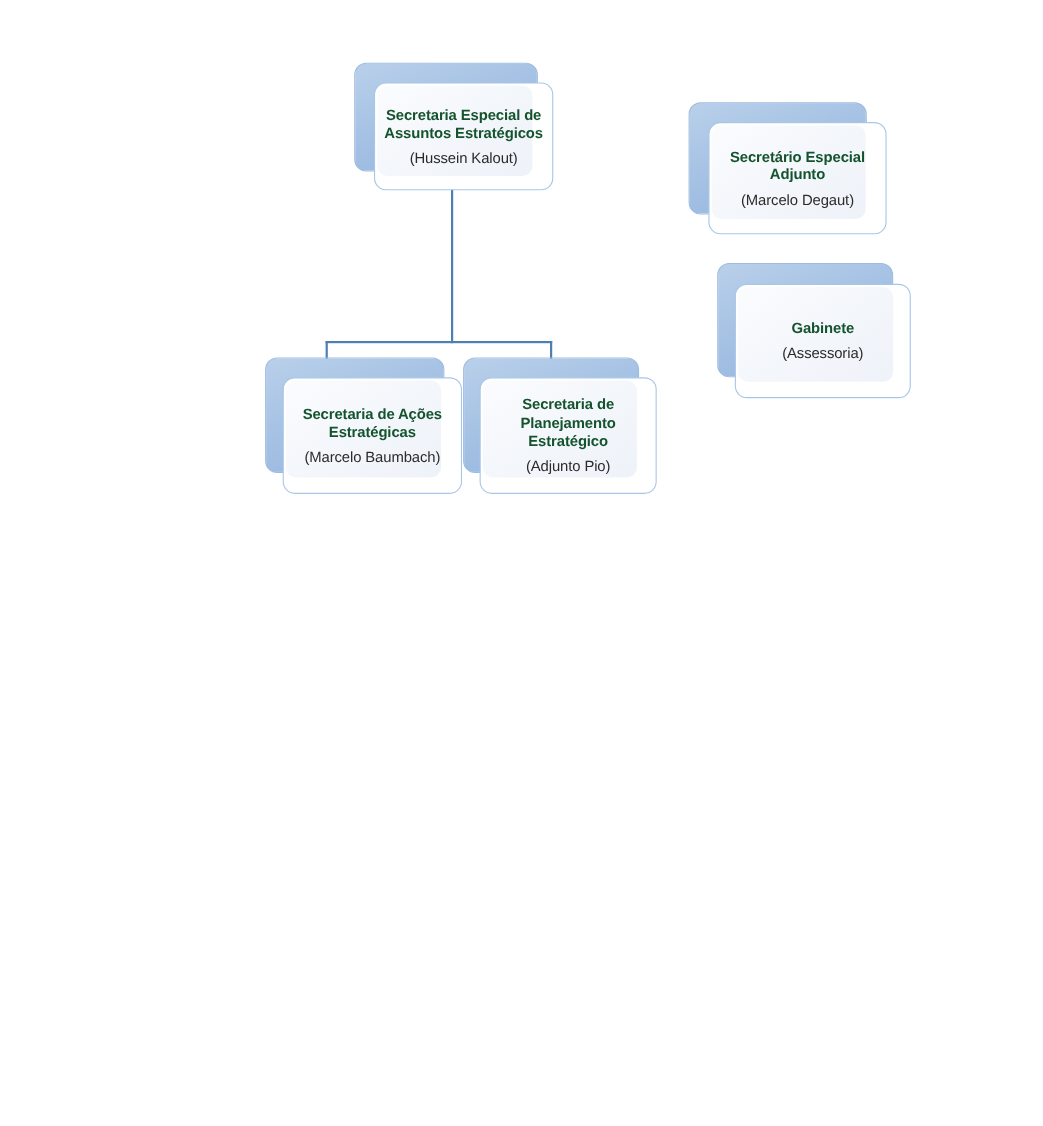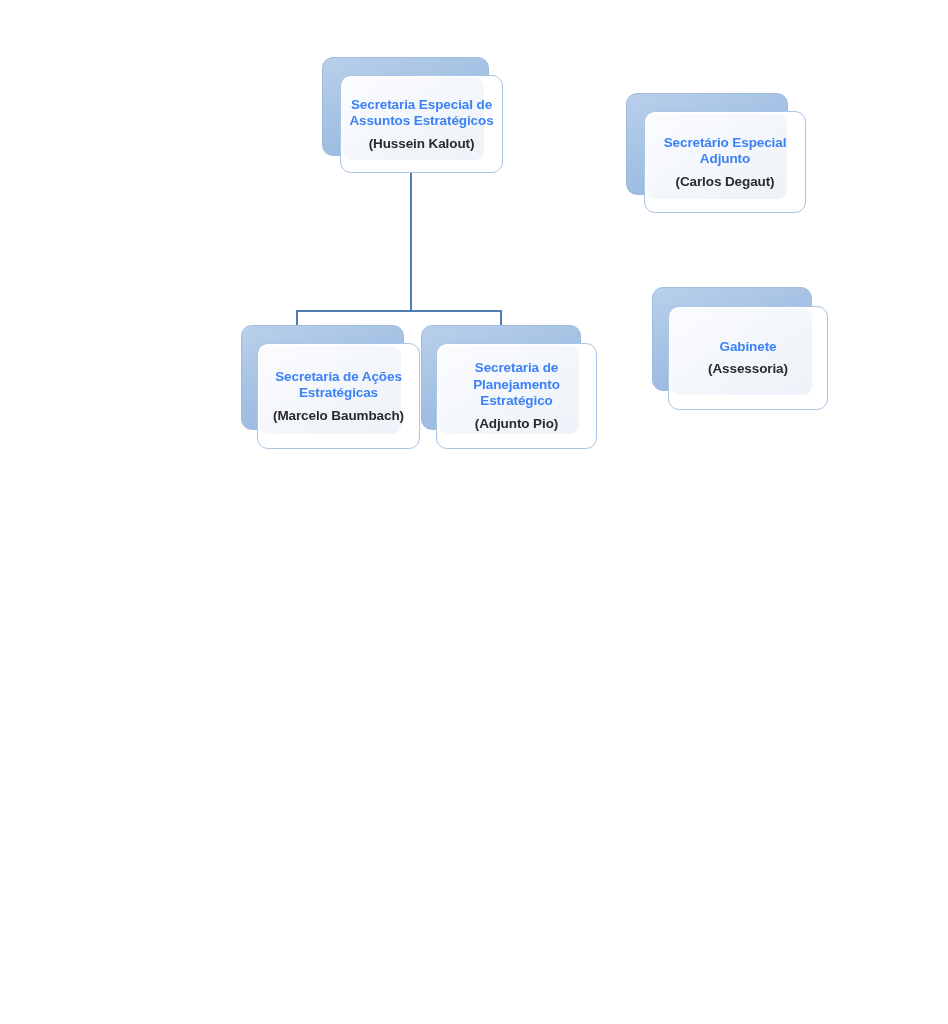--- a/index.html
+++ b/index.html
@@ -75,24 +75,24 @@
     text-align: center;
     color: #0b0b0b;
     box-sizing: border-box;
     padding: 0 7px;
   }
   .node .title {
     font-weight: bold;
     font-size: 13.5px;
     line-height: 16.5px;
     letter-spacing: -0.1px;
-    color: #3b82f6;
+    color: #14532d;
   }
   .node .person {
-    font-weight: bold;
+    font-weight: normal;
     font-size: 13.5px;
     line-height: 17px;
     margin-top: 5px;
     color: #2b2b2b;
     letter-spacing: -0.1px;
   }
 </style>
 </head>
 <body>
 
@@ -135,25 +135,25 @@
       <div class="person">(Adjunto Pio)</div>
     </div>
   </div>
 
   <div class="node" style="left:626px; top:93px; width:180px; height:120px;">
     <div class="plate" style="width:162px; height:102px;"></div>
     <div class="card" style="left:18px; top:18px; width:162px; height:102px;"></div>
     <div class="inner" style="left:21px; top:21px; width:140px; height:85px;"></div>
     <div class="label" style="left:18px; top:18px; width:162px; height:102px;">
       <div class="title">Secretário Especial Adjunto</div>
-      <div class="person">(Carlos Degaut)</div>
+      <div class="person">(Marcelo Degaut)</div>
     </div>
   </div>
 
-  <div class="node" style="left:652px; top:239px; width:176px; height:100px;margin-top:48px;">
+  <div class="node" style="left:652px; top:239px; width:176px; height:100px;">
     <div class="plate" style="width:160px; height:104px;"></div>
     <div class="card" style="left:16px; top:19px; width:160px; height:104px;"></div>
     <div class="inner" style="left:19px; top:22px; width:141px; height:86px;"></div>
     <div class="label" style="left:16px; top:19px; width:160px; height:104px;">
       <div class="title">Gabinete</div>
       <div class="person">(Assessoria)</div>
     </div>
   </div>
 
 </div>

